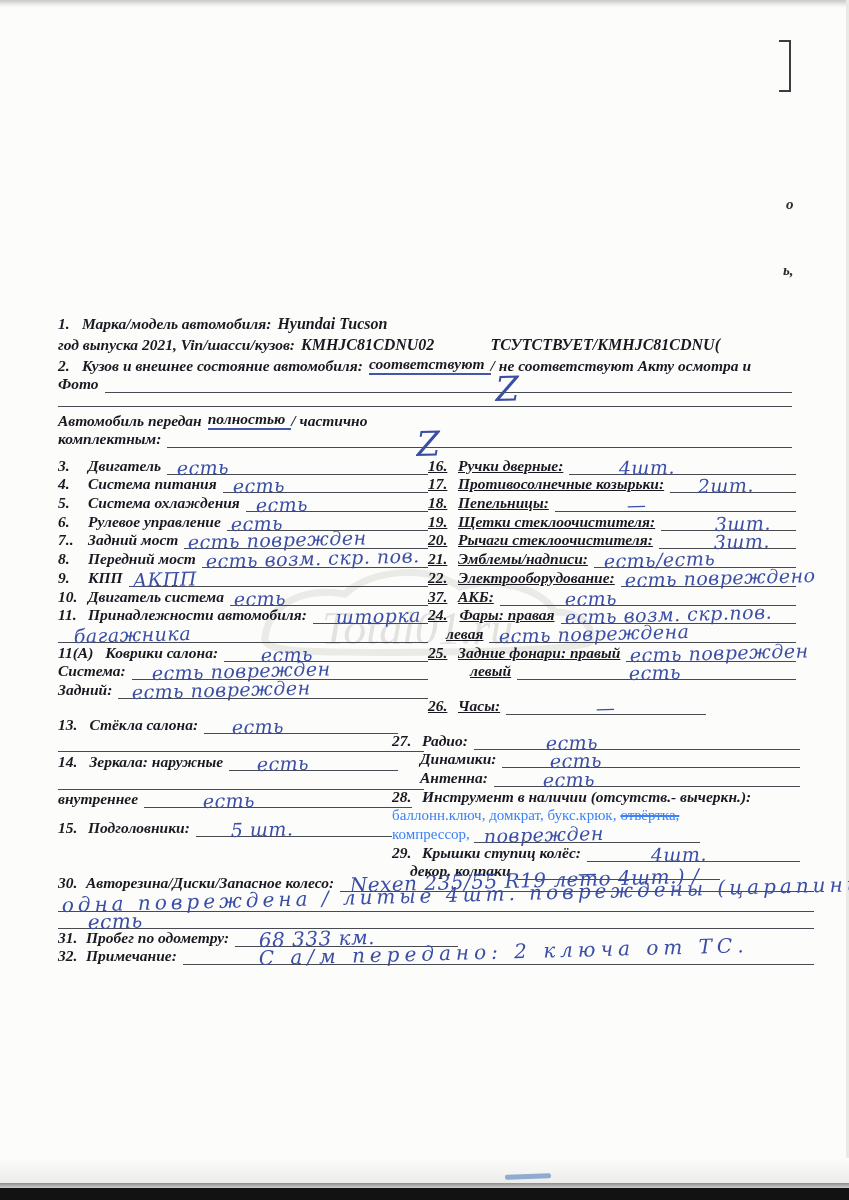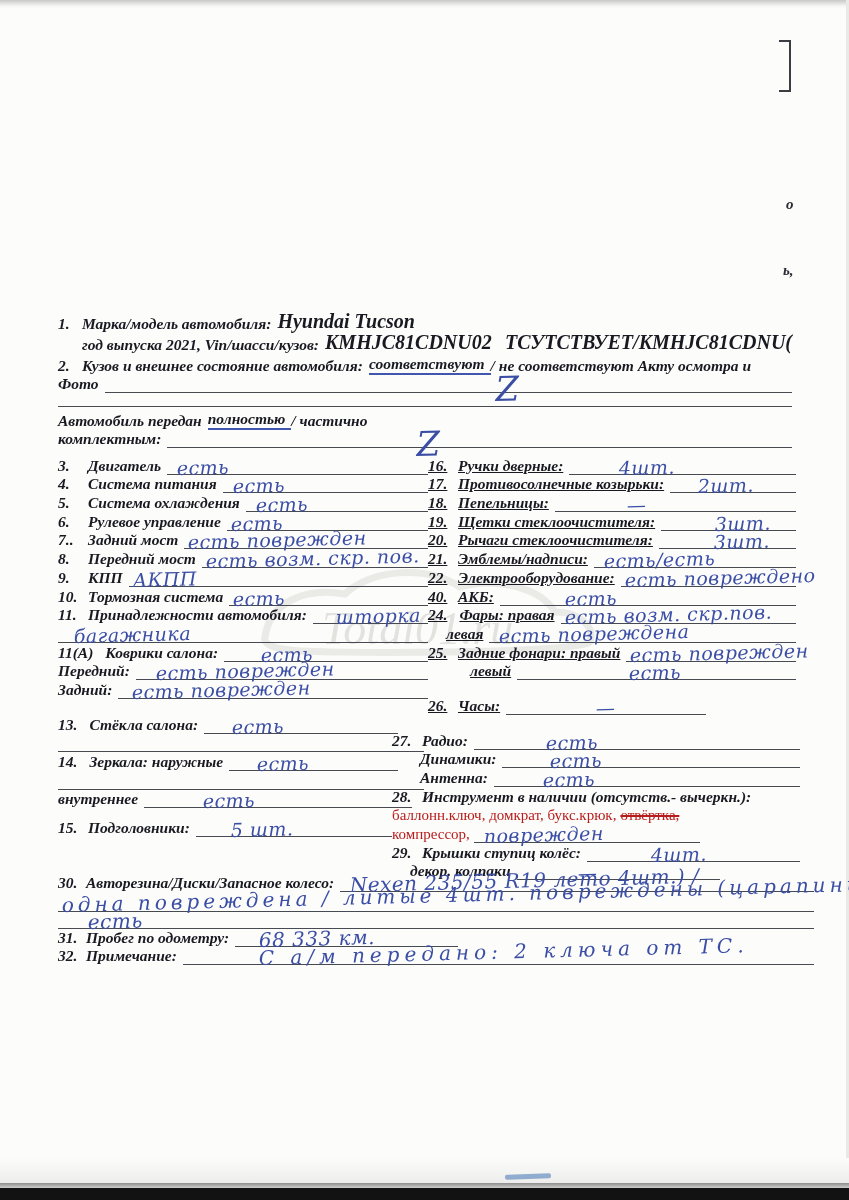--- a/index.html
+++ b/index.html
@@ -13,22 +13,22 @@
         border-top:2.5px solid #3a3d42;border-right:2.5px solid #3a3d42;border-bottom:2.5px solid #3a3d42;}
   .frag{position:absolute;font-style:italic;font-weight:700;font-size:15px;color:#2c2c33;}
   .frag-o{left:786px;top:196px;}
   .frag-b{left:783px;top:262px;}
   .watermark{position:absolute;left:250px;top:542px;width:400px;height:150px;opacity:.5;}
 
   .row{display:flex;align-items:flex-end;height:18.7px;white-space:nowrap;}
   .num{flex:0 0 30px;font-weight:700;font-style:italic;font-size:15.5px;}
   .flush .num{flex:0 0 auto;margin-right:12px;}
   .lbl{font-weight:700;font-style:italic;font-size:15.5px;padding-right:6px;}
-  .val-printed{font-weight:700;font-style:italic;font-size:20px;}
-  .plain{font-weight:400;font-style:normal;font-size:15px;color:#b91c1c;padding-right:4px;}
+  .val-printed{font-weight:700;font-style:italic;font-size:16px;}
+  .plain{font-weight:400;font-style:normal;font-size:15px;color:#3b82f6;padding-right:4px;}
   .strike{text-decoration:line-through;text-decoration-thickness:1.6px;}
   .fill{flex:1;align-self:stretch;position:relative;border-bottom:1.7px solid #474a50;}
   .hw{position:absolute;bottom:-4px;left:8px;font-family:"DejaVu Serif",serif;font-style:italic;
       font-size:19px;line-height:1;color:#3b4ea6;white-space:nowrap;letter-spacing:.5px;
       transform:rotate(-1.5deg);transform-origin:left bottom;}
   .z{font-size:34px;bottom:-14px;letter-spacing:0;}
   .bu{border-bottom:2.4px solid #4156ae;}
   .gap-vin{display:inline-block;width:56px;}
   .ind2{flex:0 0 24px;}
 
@@ -84,21 +84,21 @@
     <path d="M15 95 C20 60 55 45 95 52 C120 28 175 22 210 45 C245 35 290 45 305 70 C330 70 345 85 340 100 C330 112 60 112 40 108 C22 106 13 102 15 95 Z" fill="none" stroke="#b3b3af" stroke-width="7" opacity="0.5"></path>
     <text x="72" y="102" font-size="46" font-style="italic" fill="#ababa7" opacity="0.65">Total01.ru</text>
   </svg>
 
   <div class="intro">
     <div class="row">
       <span class="num ind2">1.</span>
       <span class="lbl">Марка/модель автомобиля:</span>
       <span class="val-printed">Hyundai Tucson</span>
     </div>
-    <div class="row" style="margin-left:24px;">
+    <div class="row" style="">
       <span class="lbl">год выпуска 2021, Vin/шасси/кузов:</span>
       <span class="val-printed">KMHJC81CDNU02</span>
       <span class="gap-vin"></span>
       <span class="val-printed">ТСУТСТВУЕТ/KMHJC81CDNU(</span>
     </div>
     <div class="row">
       <span class="num ind2">2.</span>
       <span class="lbl">Кузов и внешнее состояние автомобиля:</span>
       <span class="lbl bu">соответствуют</span>
       <span class="lbl">/ не соответствуют Акту осмотра и</span>
@@ -170,21 +170,21 @@
     </div>
     <div class="row">
       <span class="num">9.</span>
       <span class="lbl">КПП</span>
       <span class="fill">
           <span class="hw o4">АКПП</span>
         </span>
     </div>
     <div class="row">
       <span class="num">10.</span>
-      <span class="lbl">Тормозная система</span>
+      <span class="lbl">Двигатель система</span>
       <span class="fill">
           <span class="hw o6 o4">есть</span>
         </span>
     </div>
     <div class="row">
       <span class="num">11.</span>
       <span class="lbl">Принадлежности автомобиля:</span>
       <span class="fill">
           <span class="hw l20">шторка</span>
         </span>
@@ -195,21 +195,21 @@
         </span>
     </div>
     <div class="row flush">
       <span class="num">11(А)</span>
       <span class="lbl">Коврики салона:</span>
       <span class="fill">
           <span class="hw l18">есть</span>
         </span>
     </div>
     <div class="row">
-      <span class="lbl">Передний:</span>
+      <span class="lbl">Система:</span>
       <span class="fill">
           <span class="hw o20">есть поврежден</span>
         </span>
     </div>
     <div class="row">
       <span class="lbl">Задний:</span>
       <span class="fill">
           <span class="hw o14">есть поврежден</span>
         </span>
     </div>
@@ -293,21 +293,21 @@
           </span>
       </div>
       <div class="row">
         <span class="num">22.</span>
         <span class="lbl">Электрооборудование:</span>
         <span class="fill">
             <span class="hw o4">есть повреждено</span>
           </span>
       </div>
       <div class="row">
-        <span class="num">40.</span>
+        <span class="num">37.</span>
         <span class="lbl">АКБ:</span>
         <span class="fill">
             <span class="hw l22">есть</span>
           </span>
       </div>
       <div class="row flush">
         <span class="num">24.</span>
         <span class="lbl">Фары: правая</span>
         <span class="fill">
             <span class="hw o4">есть возм. скр.пов.</span>

